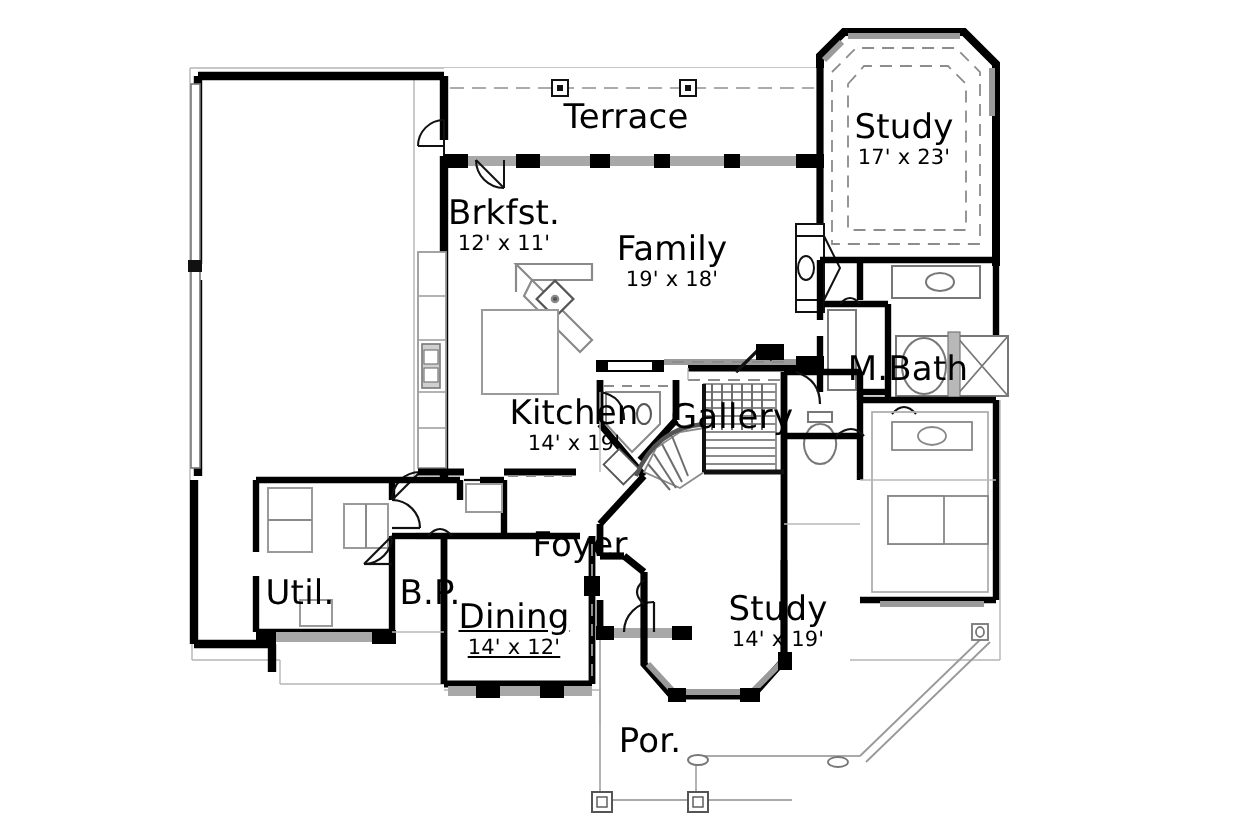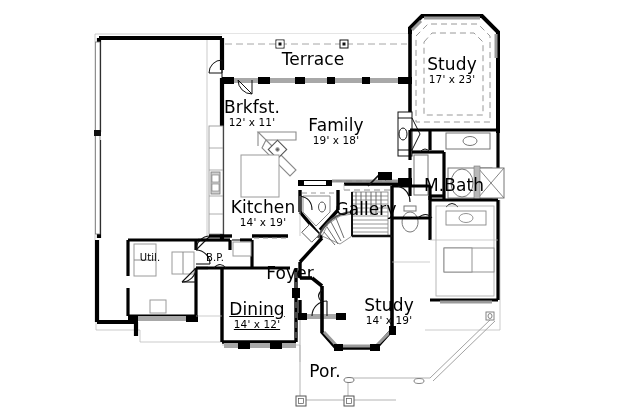--- a/index.html
+++ b/index.html
@@ -34,21 +34,21 @@
   .room-label .rname {
     display: block;
     font-size: 17px;
     letter-spacing: 0.1px;
   }
   .room-label .rdim {
     display: block;
     font-size: 10.5px;
     letter-spacing: 0.1px;
   }
-  .room-label.small .rname { font-size: 10px; }
+  .room-label.small .rname { font-size: 17px; margin-top: 36px; }
   .room-label.two-line .rname { font-size: 12.5px; }
 </style>
 </head>
 <body>
 
 <div id="plan-root">
 
   <svg id="plan-svg" viewBox="0 0 620 415" xmlns="http://www.w3.org/2000/svg">
 
     <g stroke="#b5b5b5" stroke-width="0.7" fill="none">
@@ -475,21 +475,21 @@
   <div class="room-label" style="left:296px; top:116px; width:80px;">
     <span class="rname">Family</span>
     <span class="rdim">19' x 18'</span>
   </div>
 
   <div class="room-label" style="left:412px; top:55px; width:80px;">
     <span class="rname">Study</span>
     <span class="rdim">17' x 23'</span>
   </div>
 
-  <div class="room-label" style="left:223px; top:198px; width:80px;">
+  <div class="room-label" style="left:223px; top:198px; width:80px;padding-left:24px;">
     <span class="rname">Kitchen</span>
     <span class="rdim">14' x 19'</span>
   </div>
 
   <div class="room-label" style="left:326px; top:200px; width:80px;">
     <span class="rname">Gallery</span>
   </div>
 
   <div class="room-label" style="left:414px; top:176px; width:80px;">
     <span class="rname">M.Bath</span>

